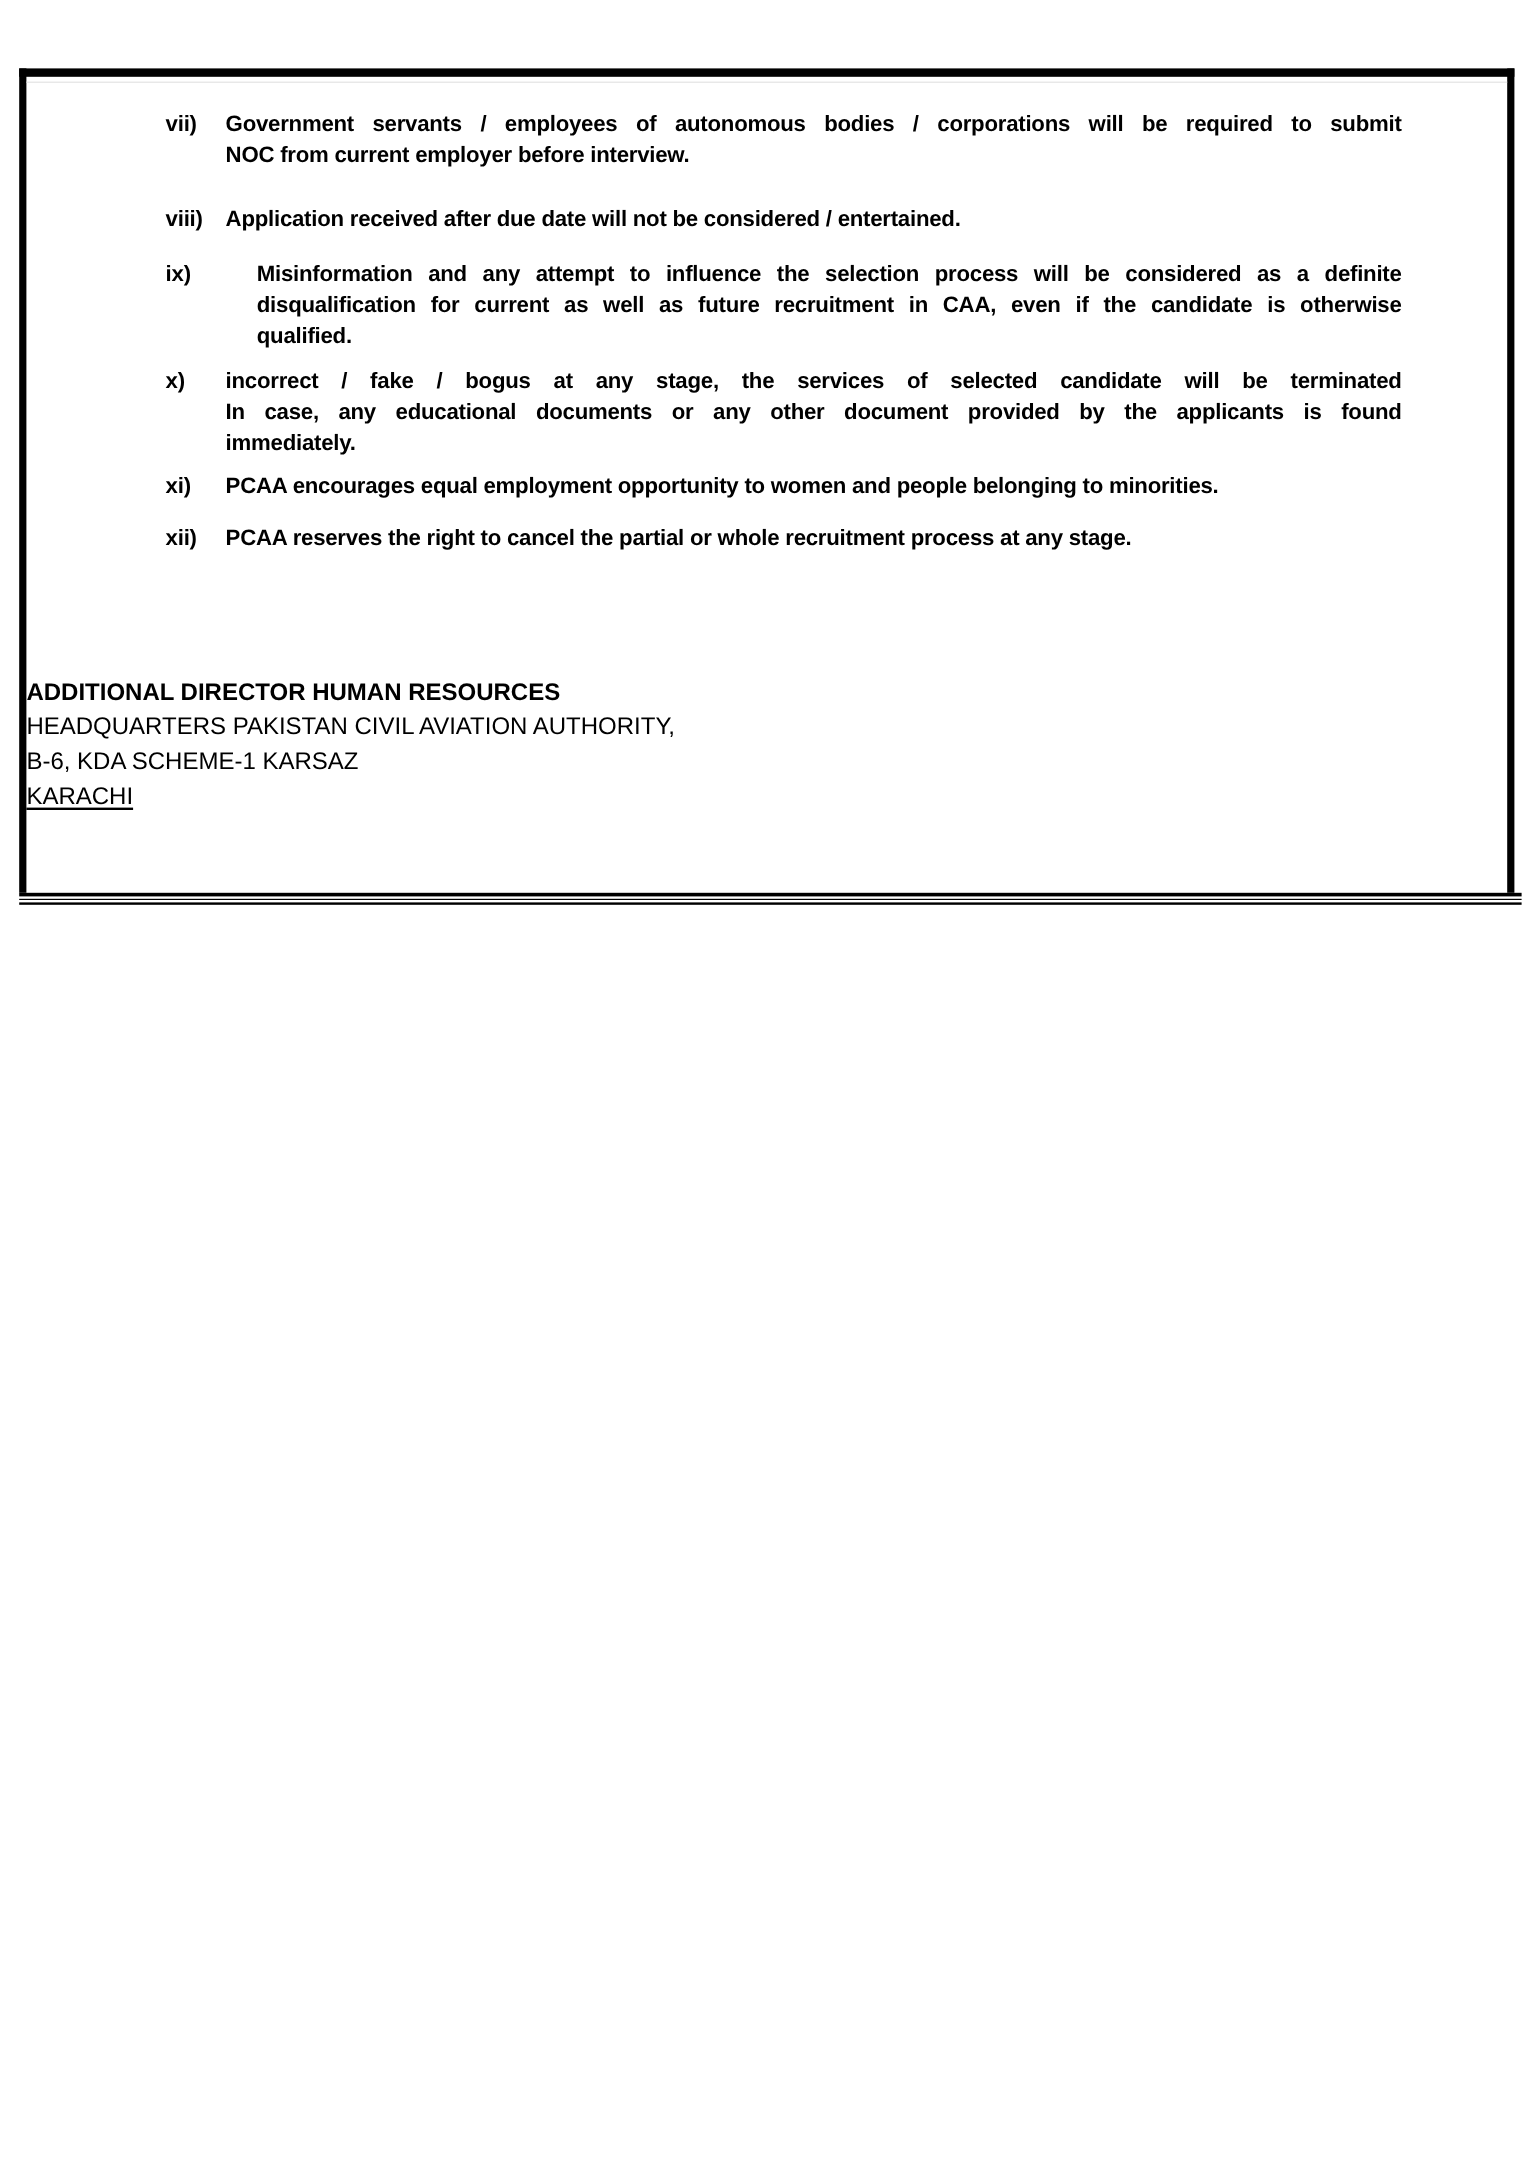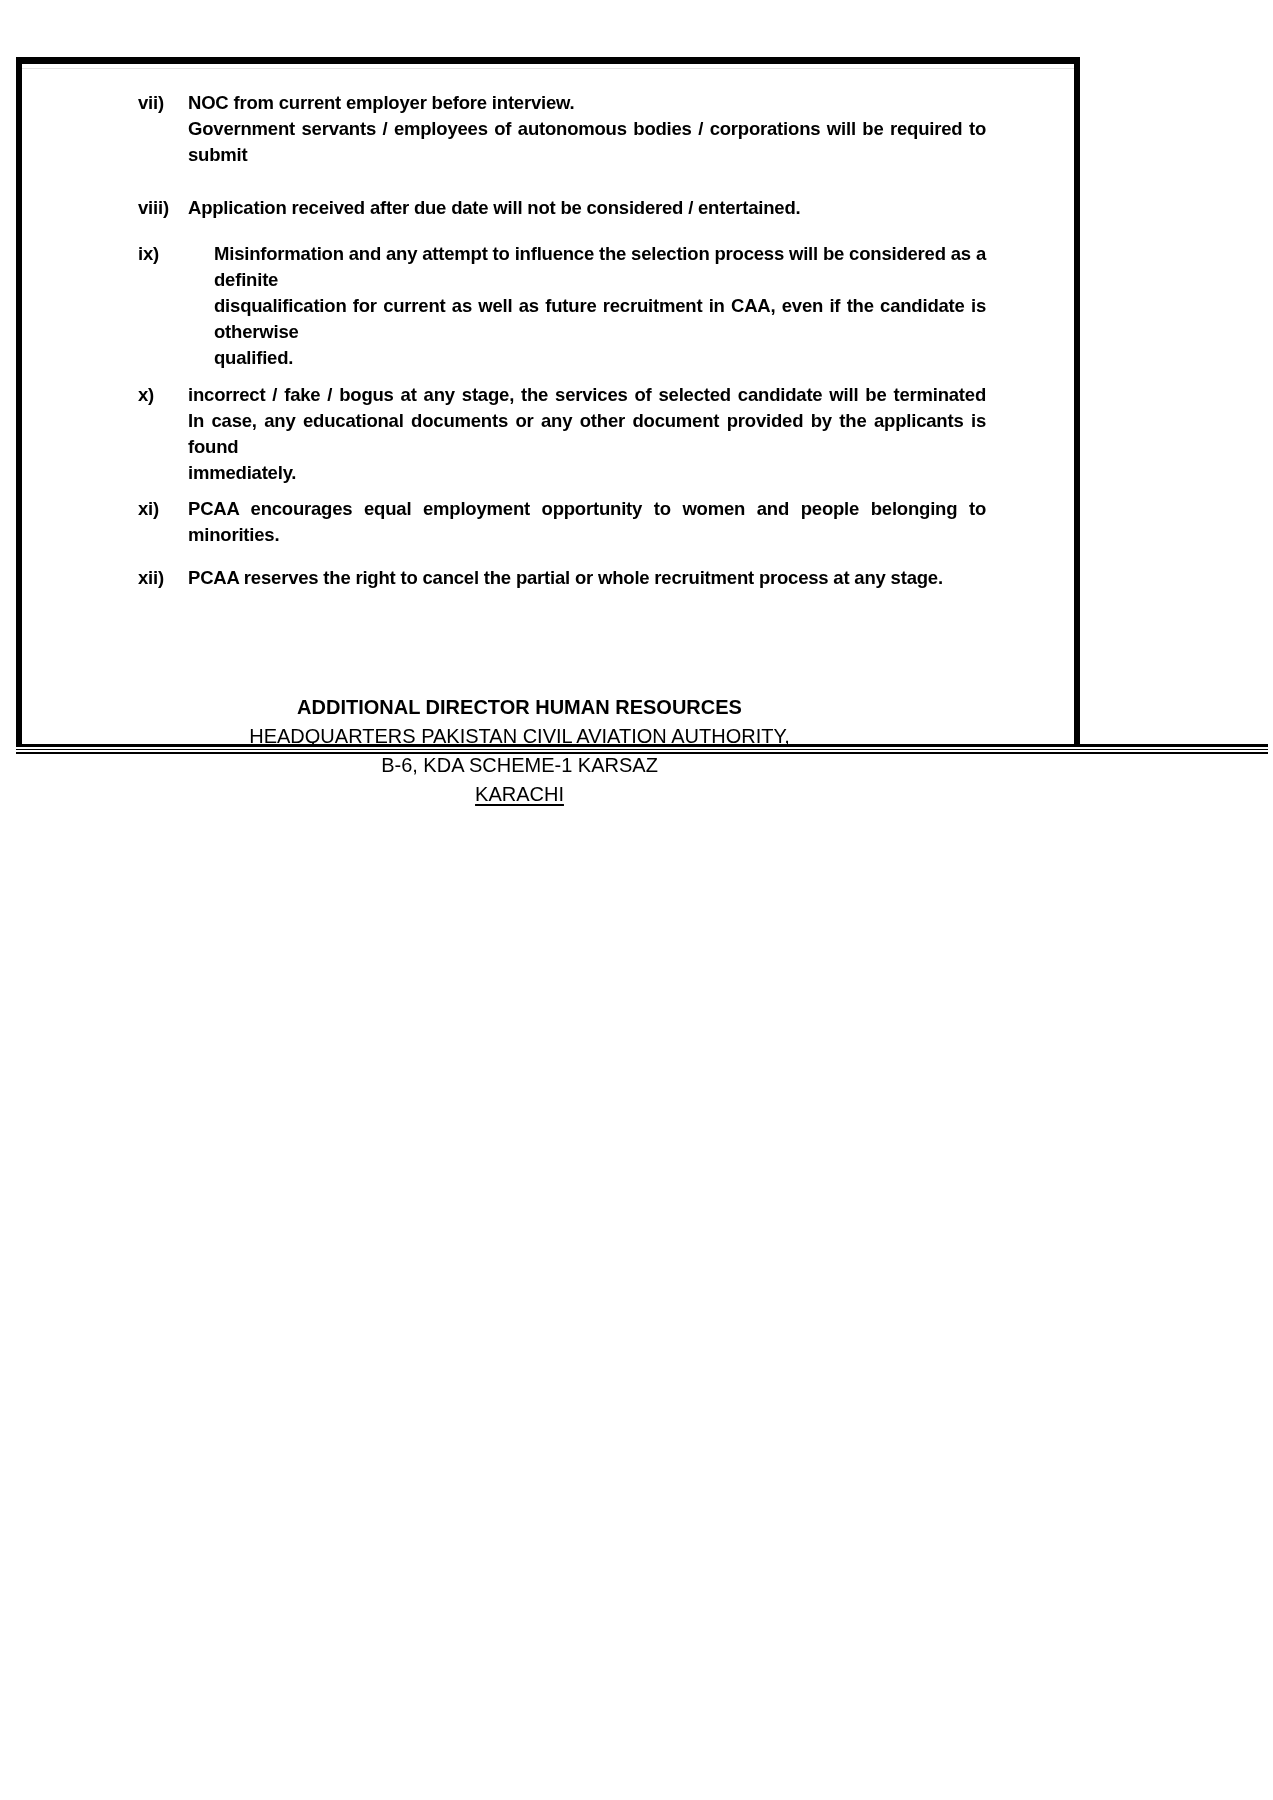--- a/index.html
+++ b/index.html
@@ -13,21 +13,21 @@
     height: 1800px;
     background: #ffffff;
     font-family: "Liberation Sans", sans-serif;
     color: #000000;
     overflow: hidden;
   }
   .doc-box {
     position: absolute;
     left: 16px;
     top: 57px;
-    width: 1064px;
+    width: 1246px;
     height: 687px;
     box-sizing: border-box;
     border-top: 7px solid #000000;
     border-left: 6px solid #000000;
     border-right: 6px solid #000000;
     background: #ffffff;
   }
   
   .doc-box::before {
     content: "";
@@ -68,21 +68,20 @@
     text-align: justify;
     text-align-last: justify;
   }
   .text .line.last {
     text-align: justify;
     text-align-last: left;
   }
   .signature {
     margin-top: 102px;
     padding-right: 57px;
-    text-align: center;
     font-size: 20px;
     line-height: 29px;
     font-weight: normal;
   }
   .sig-bold {
     font-weight: bold;
   }
   .sig-underline {
     text-decoration: underline;
     text-underline-offset: 3px;
@@ -108,22 +107,22 @@
 </style>
 </head>
 <body>
 
 <div class="page">
   <div class="doc-box">
     <ol class="list" id="conditions-list">
   <li class="item">
     <div class="num">vii)</div>
     <div class="text">
+            <div class="line">Government servants / employees of autonomous bodies / corporations will be required to submit</div>
             <div class="line last">NOC from current employer before interview.</div>
-            <div class="line">Government servants / employees of autonomous bodies / corporations will be required to submit</div>
           </div>
   </li>
 
   <li class="item">
     <div class="num">viii)</div>
     <div class="text">
             <div class="line last">Application received after due date will not be considered / entertained.</div>
           </div>
   </li>
 

